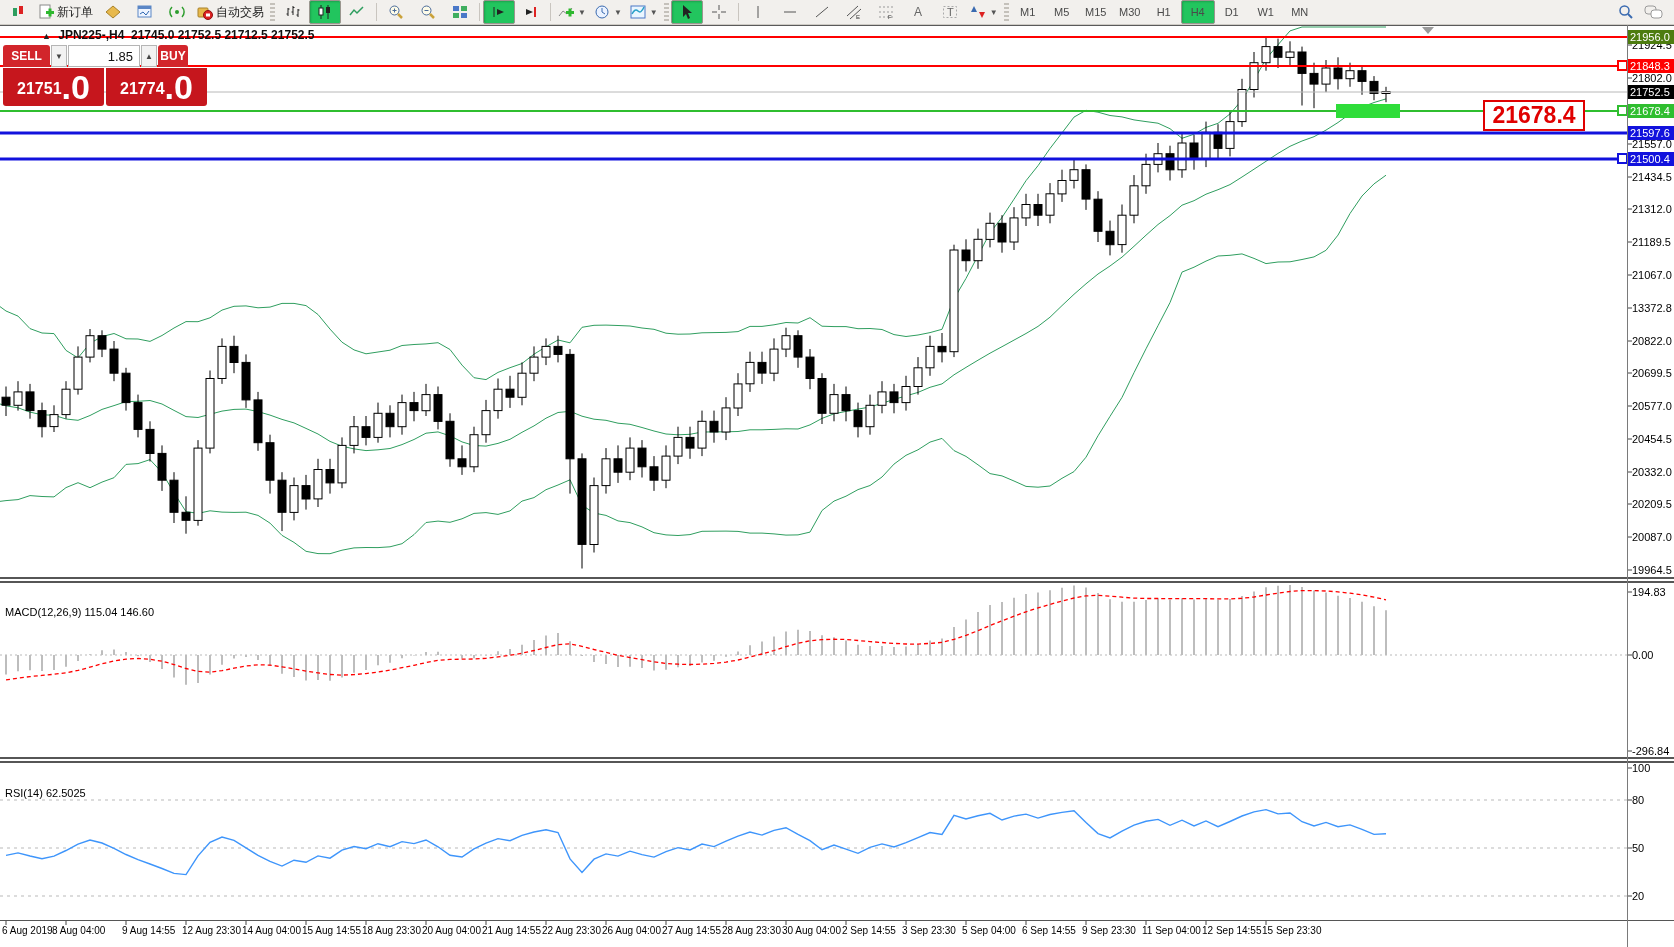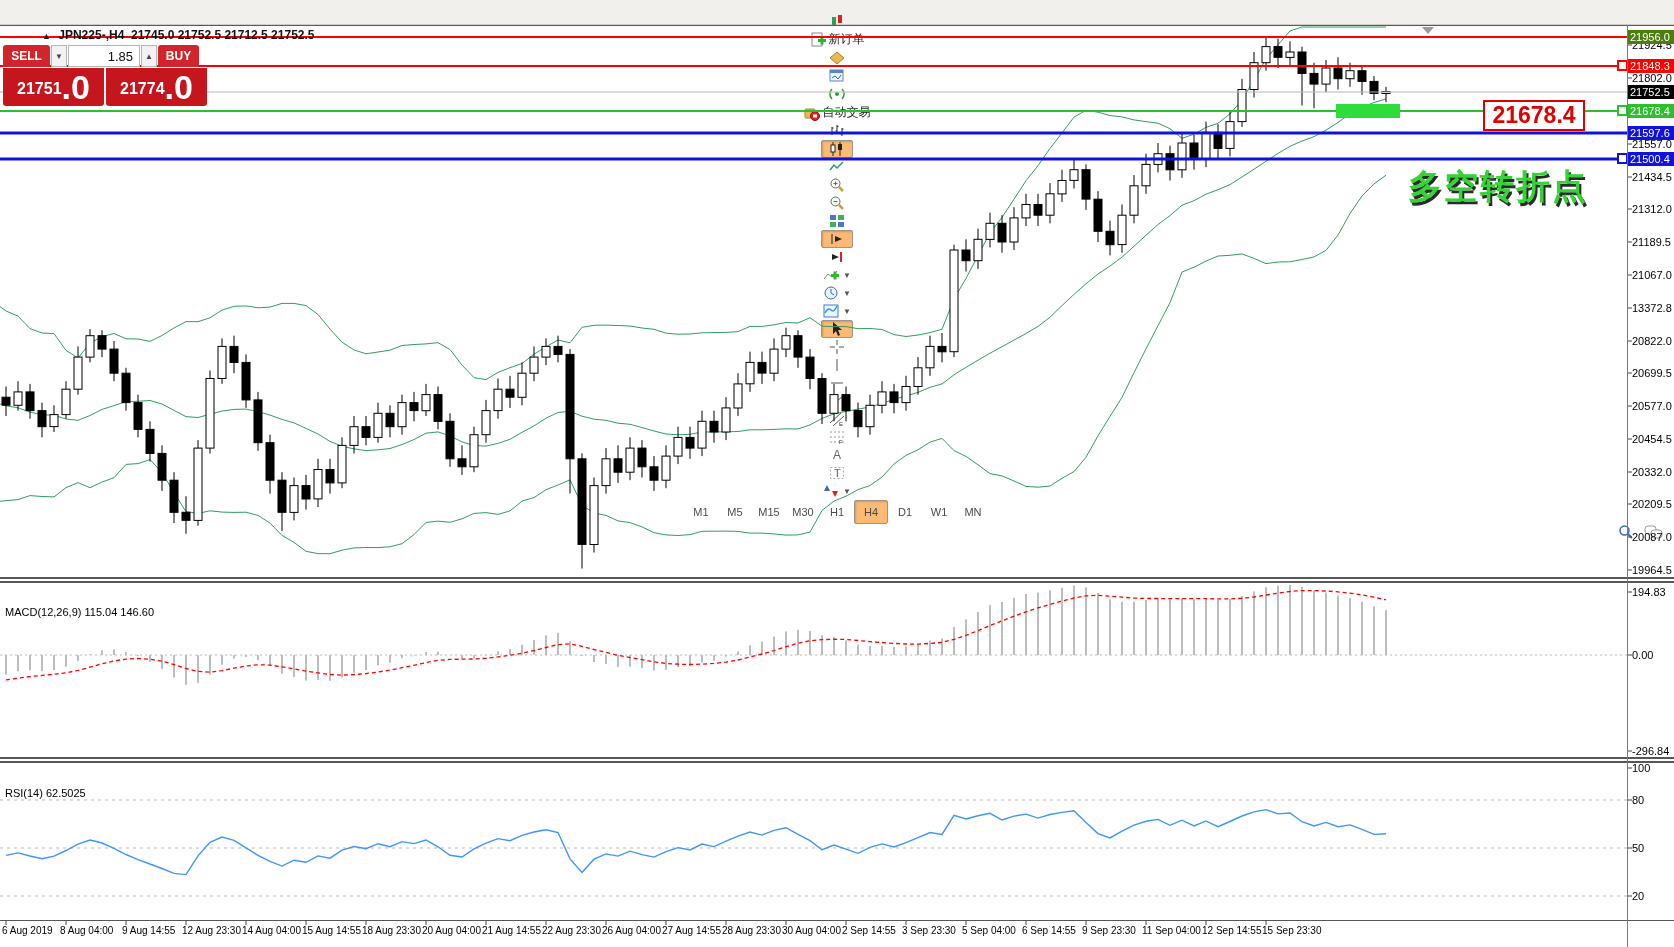--- a/index.html
+++ b/index.html
@@ -1,38 +1,38 @@
 <!DOCTYPE html>
 <html><head>
 <meta charset="utf-8">
 <style>
   html,body{margin:0;padding:0;background:#fff;font-family:"Liberation Sans","DejaVu Sans",sans-serif;}
   #stage{position:relative;width:1674px;height:947px;overflow:hidden;background:#fff;}
   
-  #toolbar{position:absolute;left:0;top:0;width:1674px;height:18px;background:#f2f0ed;border-bottom:1px solid #cfccc6;display:flex;align-items:center;padding:12px 2px;box-sizing:border-box;flex-direction:column;}
+  #toolbar{position:absolute;left:0;top:0;width:1674px;height:18px;background:#f2f0ed;border-bottom:1px solid #cfccc6;display:flex;align-items:center;padding:12px 2px;box-sizing:border-box;}
   .grip{width:5px;height:18px;margin:0 2px;background:repeating-linear-gradient(#b9b5ae 0 2px,transparent 2px 4px);opacity:.8;}
   .vsep{width:1px;height:18px;background:#c9c5bf;margin:0 3px;}
   .tbtn{height:22px;min-width:24px;display:flex;align-items:center;justify-content:center;gap:3px;padding:0 3px;border:1px solid transparent;border-radius:2px;font-size:12px;color:#222;}
-  .tbtn.pressed{border:1px solid #9a968f;background:#fdba74;box-shadow:inset 1px 1px 2px rgba(0,0,0,.18);}
+  .tbtn.pressed{border:1px solid #9a968f;background:#22c55e;box-shadow:inset 1px 1px 2px rgba(0,0,0,.18);}
   .tf{font-size:11px;color:#4a4a4a;min-width:26px;}
   .drop{font-size:8px;color:#555;margin-left:1px;}
   .right-icons{margin-left:auto;display:flex;align-items:center;gap:10px;padding-right:8px;}
   #win-topline{position:absolute;left:0;top:25px;width:1674px;height:1px;background:#5a5a5a;}
   #chart-title{position:absolute;left:6px;top:28px;font-size:12px;font-weight:bold;color:#111;z-index:30;white-space:nowrap;margin-left:36px;}
   #chart-title .tri{font-size:9px;margin-right:4px;color:#222;}
   #scroll-marker{position:absolute;left:1422px;top:27px;width:0;height:0;border-left:6px solid transparent;border-right:6px solid transparent;border-top:7px solid #9a9a9a;z-index:5;}
   
   .psep{position:absolute;left:0;width:1674px;background:#fff;box-sizing:border-box;border-top:2px solid #565656;border-bottom:2px solid #565656;height:6px;z-index:20;}
   #axis-border{position:absolute;left:1627px;top:25px;width:1px;height:922px;background:#7a7a7a;z-index:21;}
   #time-sep{position:absolute;left:0;top:920px;width:1674px;height:1px;background:#565656;z-index:20;}
   
   #trade{position:absolute;left:3px;top:45px;z-index:40;width:204px;}
   #trade .row1{display:flex;height:22px;gap:1px;}
   .redbtn{background:#d2252b;color:#fff;font-weight:bold;font-size:12px;display:flex;align-items:center;justify-content:center;border-radius:3px 3px 0 0;}
-  #sell-btn{width:47px;}#buy-btn{width:41px;}
+  #sell-btn{width:47px;}#buy-btn{width:30px;}
   .spin{width:16px;background:#f2f2f2;border:1px solid #b5b5b5;box-sizing:border-box;display:flex;align-items:center;justify-content:center;font-size:8px;color:#444;}
   #vol{width:72px;background:#fff;border:1px solid #b5b5b5;box-sizing:border-box;font-size:13px;display:flex;align-items:center;justify-content:flex-end;padding-right:6px;color:#111;}
   #trade .row2{display:flex;gap:2px;margin-top:1px;height:38px;}
   .bigprice{width:101px;background:#c6161d;color:#fff;display:flex;align-items:flex-end;justify-content:center;padding-bottom:2px;border-radius:0 0 3px 3px;}
   .bigprice .main{font-size:16px;font-weight:bold;line-height:30px;}
   .bigprice .pips{font-size:34px;font-weight:bold;line-height:34px;}
   
   #big-label{position:absolute;left:1483px;top:100px;width:98px;height:27px;border:2px solid #e00000;background:#fff;color:#e00000;font-size:23px;font-weight:bold;display:flex;align-items:center;justify-content:center;z-index:35;}
   #cn-note{position:absolute;left:1408px;top:164px;font-size:34px;font-weight:bold;color:#35d435;text-shadow:2px 3px 0 #2b2b2b;z-index:35;white-space:nowrap;letter-spacing:2px;}
   
@@ -695,21 +695,20 @@
         <span class="pips">.0</span>
       </div>
       <div class="bigprice">
         <span class="main">21774</span>
         <span class="pips">.0</span>
       </div>
     </div>
   </div>
 
   <div id="big-label">21678.4</div>
-  <div id="cn-note">多空转折点</div>
 
   <div class="ind-label" style="top:585px">MACD(12,26,9) 115.04 146.60</div>
   <div class="ind-label" style="top:766px">RSI(14) 62.5025</div>
 
   <div class="psep" style="top:577px"></div>
   <div class="psep" style="top:757px"></div>
   <div id="time-sep"></div>
   <div id="axis-border"></div>
 
   <div id="labels-holder">
@@ -736,21 +735,21 @@
       <div class="badge" style="top:126px;background:#1212dd">21597.6</div>
       <div class="badge" style="top:152px;background:#1212dd">21500.4</div>
       <div class="ax" style="top:585px">194.83</div>
       <div class="ax" style="top:648px">0.00</div>
       <div class="ax" style="top:744px">-296.84</div>
       <div class="ax" style="top:761px">100</div>
       <div class="ax" style="top:793px">80</div>
       <div class="ax" style="top:841px">50</div>
       <div class="ax" style="top:889px">20</div>
       <div class="tlabel" style="left:2px">6 Aug 2019</div>
-      <div class="tlabel" style="left:60px">8 Aug 04:00</div>
+      <div class="tlabel" style="left:52px">8 Aug 04:00</div>
       <div class="tlabel" style="left:122px">9 Aug 14:55</div>
       <div class="tlabel" style="left:182px">12 Aug 23:30</div>
       <div class="tlabel" style="left:242px">14 Aug 04:00</div>
       <div class="tlabel" style="left:302px">15 Aug 14:55</div>
       <div class="tlabel" style="left:362px">18 Aug 23:30</div>
       <div class="tlabel" style="left:422px">20 Aug 04:00</div>
       <div class="tlabel" style="left:482px">21 Aug 14:55</div>
       <div class="tlabel" style="left:542px">22 Aug 23:30</div>
       <div class="tlabel" style="left:602px">26 Aug 04:00</div>
       <div class="tlabel" style="left:662px">27 Aug 14:55</div>

